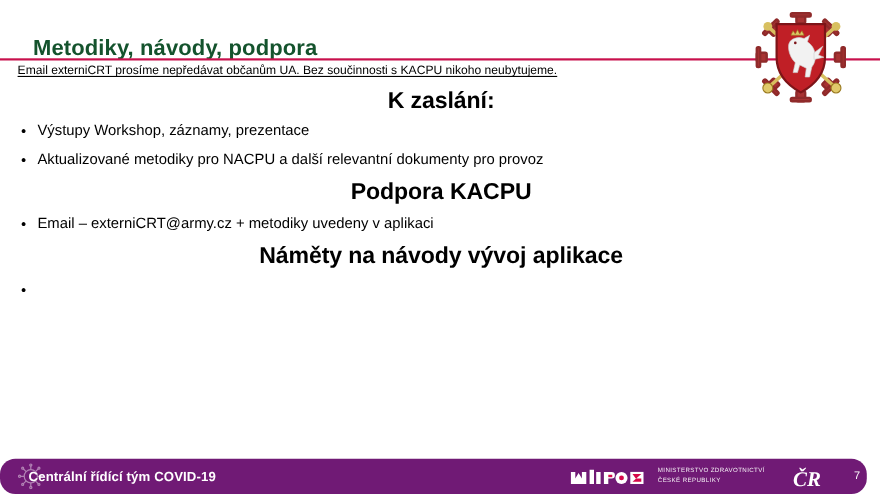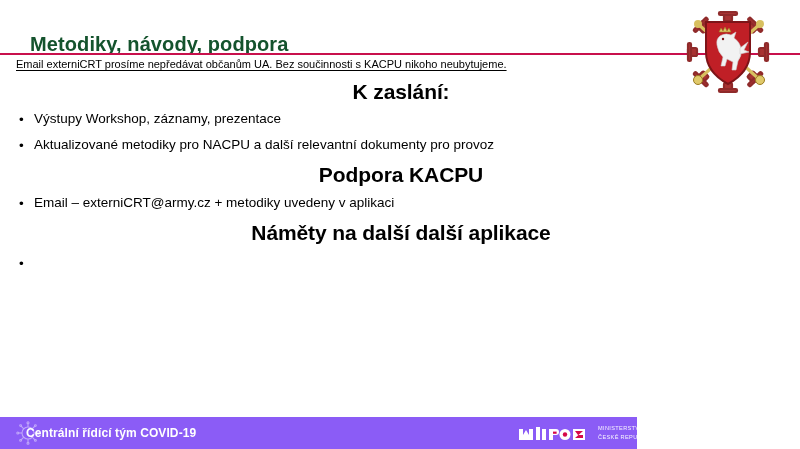--- a/index.html
+++ b/index.html
@@ -108,24 +108,25 @@
     font-size: 13.5px;
     line-height: 1.28;
     color: #000;
   }
 
   
   .footer {
     position: absolute;
     left: 0;
     bottom: 0;
-    width: 637px;
+    width: 788px;
     height: 32px;
-    background: #8b5cf6;
+    background: #701a75;
     color: #ffffff;
+    border-radius: 14px;
   }
   .footer-virus {
     position: absolute;
     left: 16px;
     top: 4px;
     width: 24px;
     height: 24px;
     opacity: 0.45;
   }
   .footer-virus svg { display: block; width: 100%; height: 100%; }
@@ -264,21 +265,21 @@
     </ul>
 
     <h2 class="section-head tight">Podpora KACPU</h2>
     <ul class="bullets">
       <li>
         <span class="bullet-dot">•</span>
         <span>Email – externiCRT@army.cz + metodiky uvedeny v aplikaci</span>
       </li>
     </ul>
 
-    <h2 class="section-head tight">Náměty na další další aplikace</h2>
+    <h2 class="section-head tight">Náměty na návody vývoj aplikace</h2>
     <ul class="bullets">
       <li>
         <span class="bullet-dot">•</span>
       </li>
     </ul>
 
   </div>
 
   <div class="footer">
 

